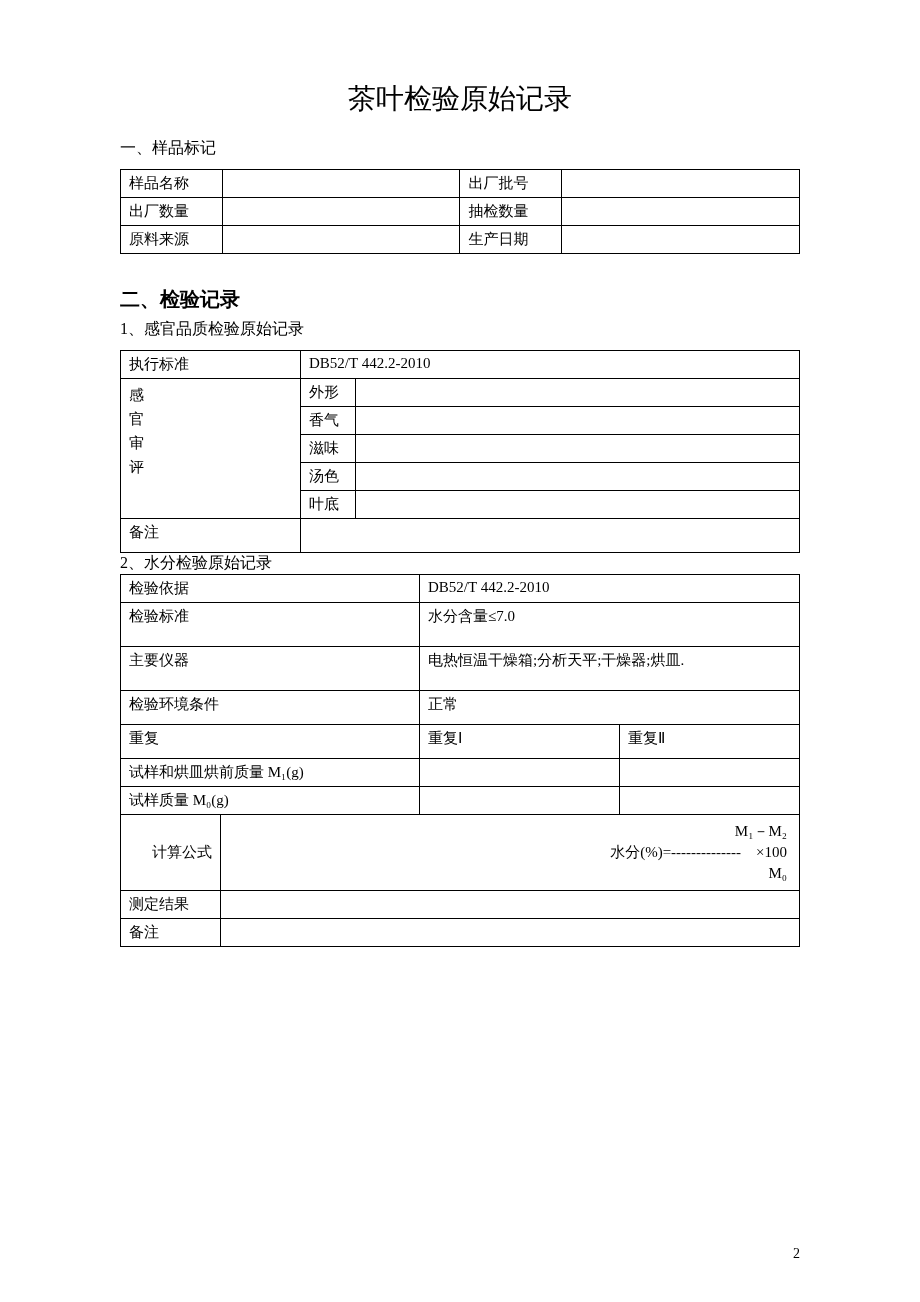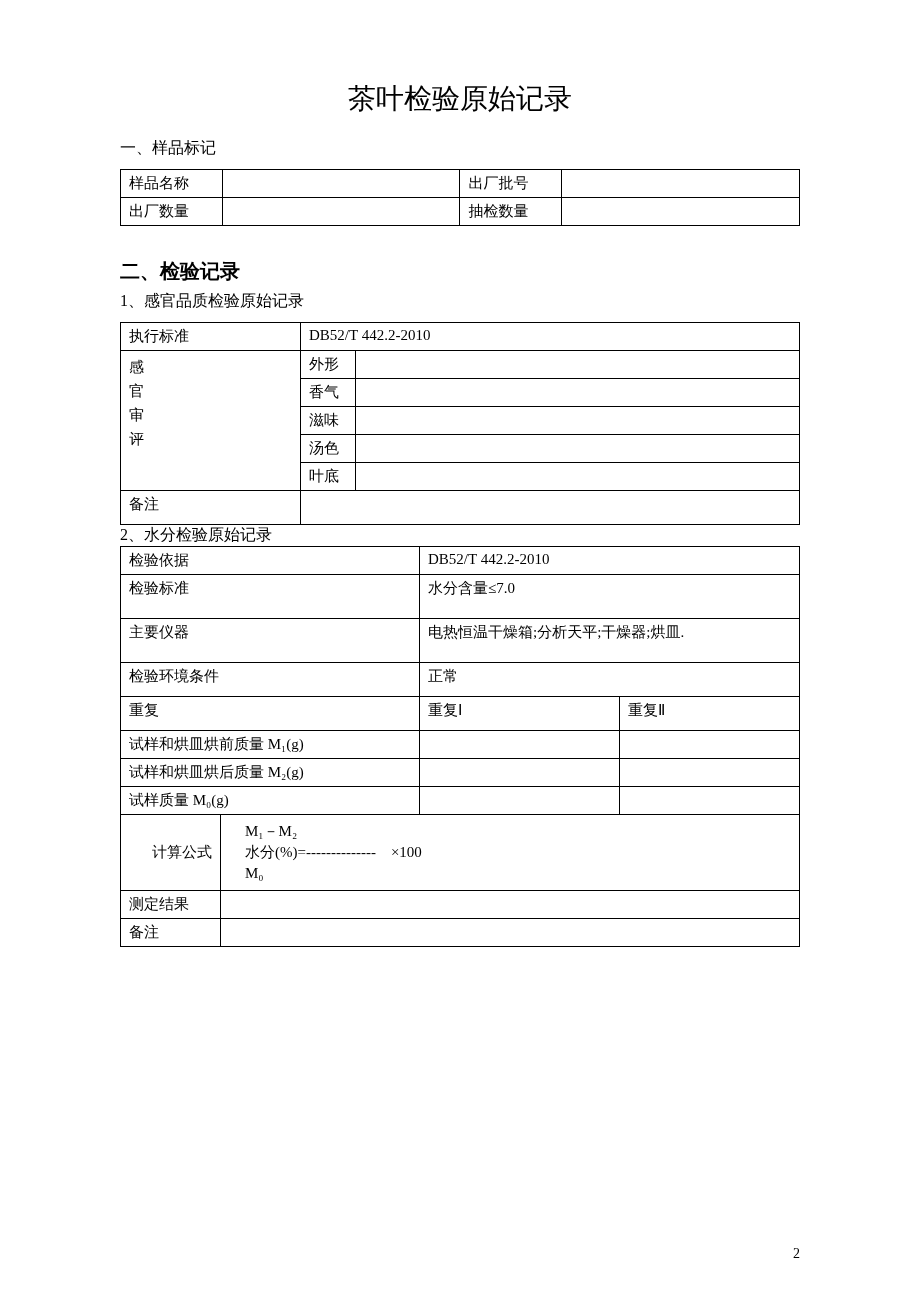--- a/index.html
+++ b/index.html
@@ -63,23 +63,23 @@
     .table2 td.sub-label {
       width: 55px;
     }
     .vertical-text {
       line-height: 1.6;
     }
     .table3 td.left1 {
       width: 140px;
     }
     .formula-cell {
-      text-align: left;
+      text-align: right;
       font-family: "Times New Roman", serif;
-      padding: 6px 24px;
+      padding: 6px 12px;
     }
     .formula-line {
       white-space: nowrap;
       line-height: 1.4;
     }
     .page-num {
       position: absolute;
       bottom: 40px;
       right: 120px;
       font-size: 14px;
@@ -102,20 +102,26 @@
     <td class="value-cell"></td>
     <td class="label-cell">出厂批号</td>
     <td class="value-cell"></td>
   </tr>
   <tr>
     <td class="label-cell">出厂数量</td>
     <td class="value-cell"></td>
     <td class="label-cell">抽检数量</td>
     <td class="value-cell"></td>
   </tr>
+  <tr>
+    <td class="label-cell">原料来源</td>
+    <td class="value-cell"></td>
+    <td class="label-cell">生产日期</td>
+    <td class="value-cell"></td>
+  </tr>
 </tbody>
   </table>
 
 <div class="sub-heading">二、检验记录</div>
 <div style="margin-bottom:10px;">1、感官品质检验原始记录</div>
 
 <table class="table2">
   <tbody>
       <tr>
     <td class="left-label">执行标准</td>
@@ -172,25 +178,20 @@
     <td class="left1" colspan="2">检验环境条件</td>
     <td colspan="3" style="height:34px;">正常</td>
   </tr>
   <tr>
     <td colspan="3" style="height:34px;">重复</td>
     <td style="width:200px;">重复Ⅰ</td>
     <td style="width:180px;">重复Ⅱ</td>
   </tr>
   <tr>
     <td colspan="3">试样和烘皿烘前质量 M₁(g)</td>
-    <td></td>
-    <td></td>
-  </tr>
-  <tr>
-    <td colspan="3">试样和烘皿烘后质量 M₂(g)</td>
     <td></td>
     <td></td>
   </tr>
   <tr>
     <td colspan="3">试样质量 M₀(g)</td>
     <td></td>
     <td></td>
   </tr>
   <tr>
     <td class="label-col" style="text-align:right;vertical-align:middle;">计算公式</td>

